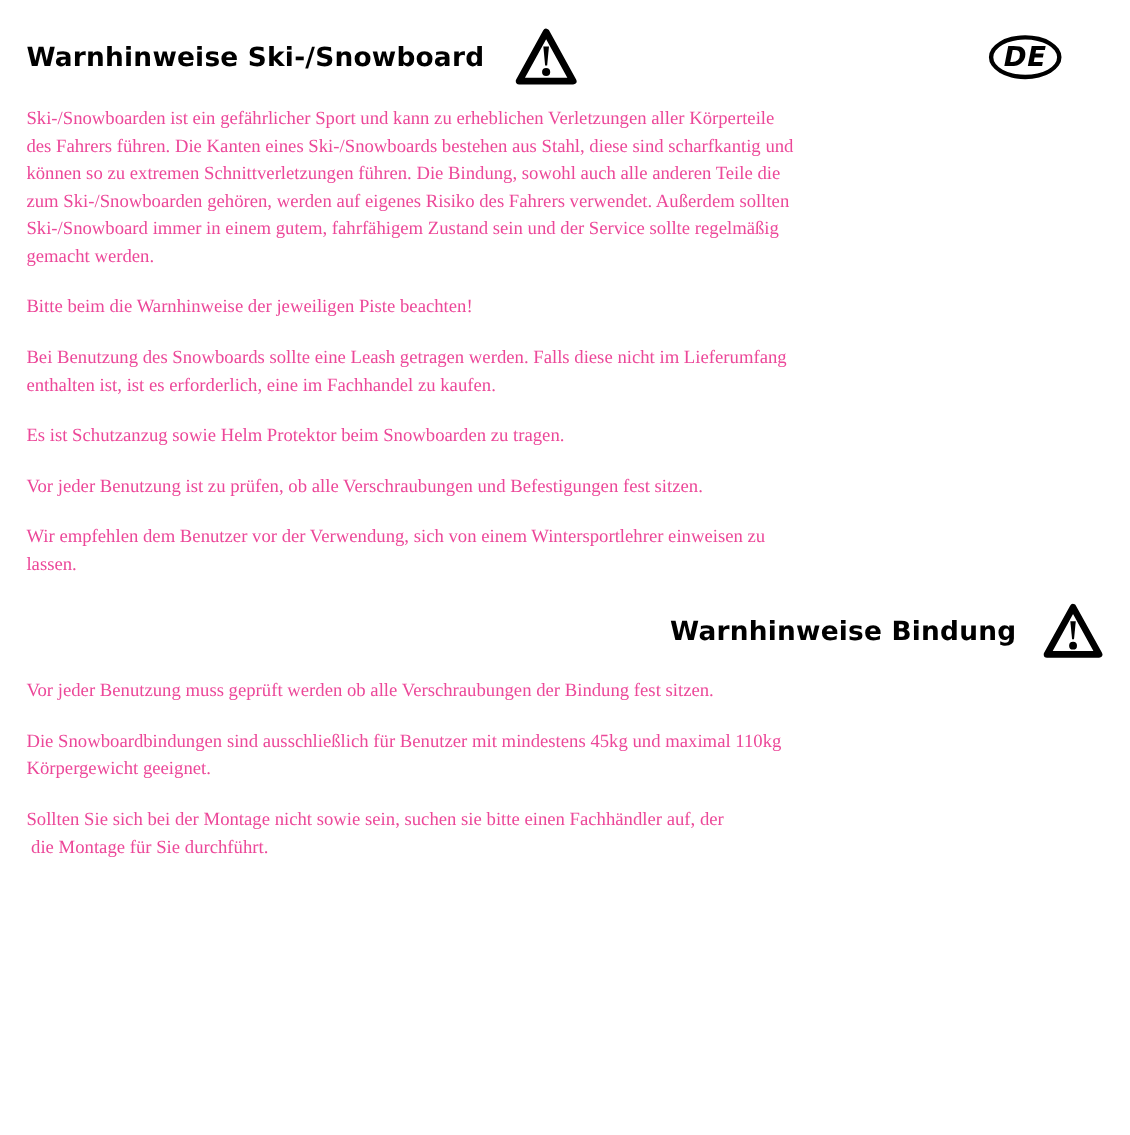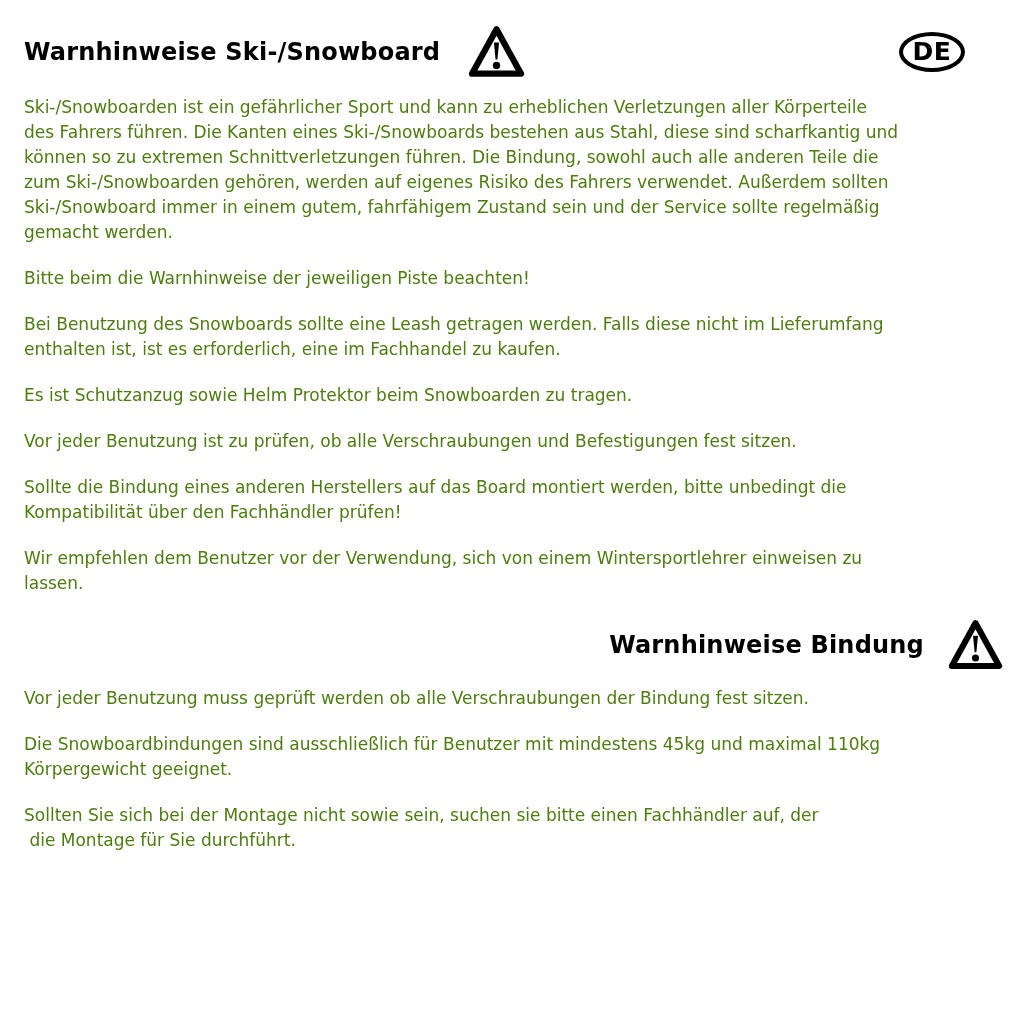--- a/index.html
+++ b/index.html
@@ -42,27 +42,29 @@
     height: 32px;
     border: 4px solid #000000;
     border-radius: 50%;
     display: flex;
     align-items: center;
     justify-content: center;
     font-size: 25px;
     font-weight: bold;
     color: #000000;
     letter-spacing: 0.5px;
+    font-style: italic;
   }
   .body-text p {
     margin: 0 0 21px 0;
     font-size: 17px;
     line-height: 25px;
     white-space: pre-wrap;
-    color: #4d7c0f;
+    color: #ec4899;
+    font-family: Liberation Serif, serif;
   }
   .section-header.second {
     margin-top: 14px;
     margin-bottom: 14px;
     gap: 24px;
     justify-content: flex-end;
   }
 </style>
 </head>
 <body>
@@ -86,22 +88,20 @@
 des Fahrers führen. Die Kanten eines Ski-/Snowboards bestehen aus Stahl, diese sind scharfkantig und
 können so zu extremen Schnittverletzungen führen. Die Bindung, sowohl auch alle anderen Teile die
 zum Ski-/Snowboarden gehören, werden auf eigenes Risiko des Fahrers verwendet. Außerdem sollten
 Ski-/Snowboard immer in einem gutem, fahrfähigem Zustand sein und der Service sollte regelmäßig
 gemacht werden.</p>
     <p>Bitte beim die Warnhinweise der jeweiligen Piste beachten!</p>
     <p>Bei Benutzung des Snowboards sollte eine Leash getragen werden. Falls diese nicht im Lieferumfang
 enthalten ist, ist es erforderlich, eine im Fachhandel zu kaufen.</p>
     <p>Es ist Schutzanzug sowie Helm Protektor beim Snowboarden zu tragen.</p>
     <p>Vor jeder Benutzung ist zu prüfen, ob alle Verschraubungen und Befestigungen fest sitzen.</p>
-    <p>Sollte die Bindung eines anderen Herstellers auf das Board montiert werden, bitte unbedingt die
-Kompatibilität über den Fachhändler prüfen!</p>
     <p>Wir empfehlen dem Benutzer vor der Verwendung, sich von einem Wintersportlehrer einweisen zu
 lassen.</p>
   </div>
 
   <header class="section-header second">
     <h1 class="section-title">Warnhinweise Bindung</h1>
     <svg class="warning-icon" width="55" height="55" viewBox="0 0 100 96" aria-hidden="true">
       <path d="M50 9 L93 87 L7 87 Z" fill="none" stroke="#000000" stroke-width="11" stroke-linejoin="round"></path>
       <path d="M45.5 32 L54.5 32 L51.6 62 L48.4 62 Z" fill="#000000"></path>
       <circle cx="50" cy="72.5" r="6.5" fill="#000000"></circle>

